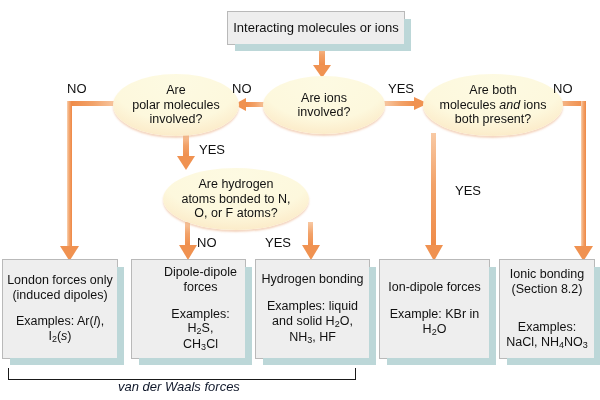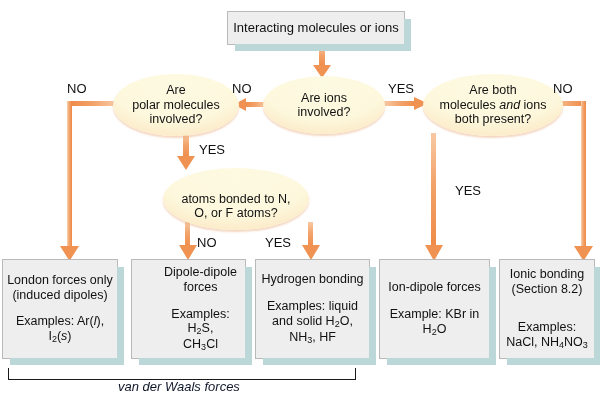--- a/index.html
+++ b/index.html
@@ -206,21 +206,21 @@
   <div class="ell ell-both">
     <span>
       <span>Are both</span><br>
       <span>molecules <span class="it">and</span> ions</span><br>
       <span>both present?</span>
     </span>
   </div>
 
   <div class="ell ell-hyd">
     <span>
-      <br>
+      <span>Are hydrogen</span><br>
       <span>atoms bonded to N,</span><br>
       <span>O, or F atoms?</span>
     </span>
   </div>
 
   <div class="lbl" style="left:67px;top:81px;">NO</div>
   <div class="lbl" style="left:232px;top:81px;">NO</div>
   <div class="lbl" style="left:199px;top:142px;">YES</div>
   <div class="lbl" style="left:197px;top:235px;">NO</div>
   <div class="lbl" style="left:265px;top:235px;">YES</div>

